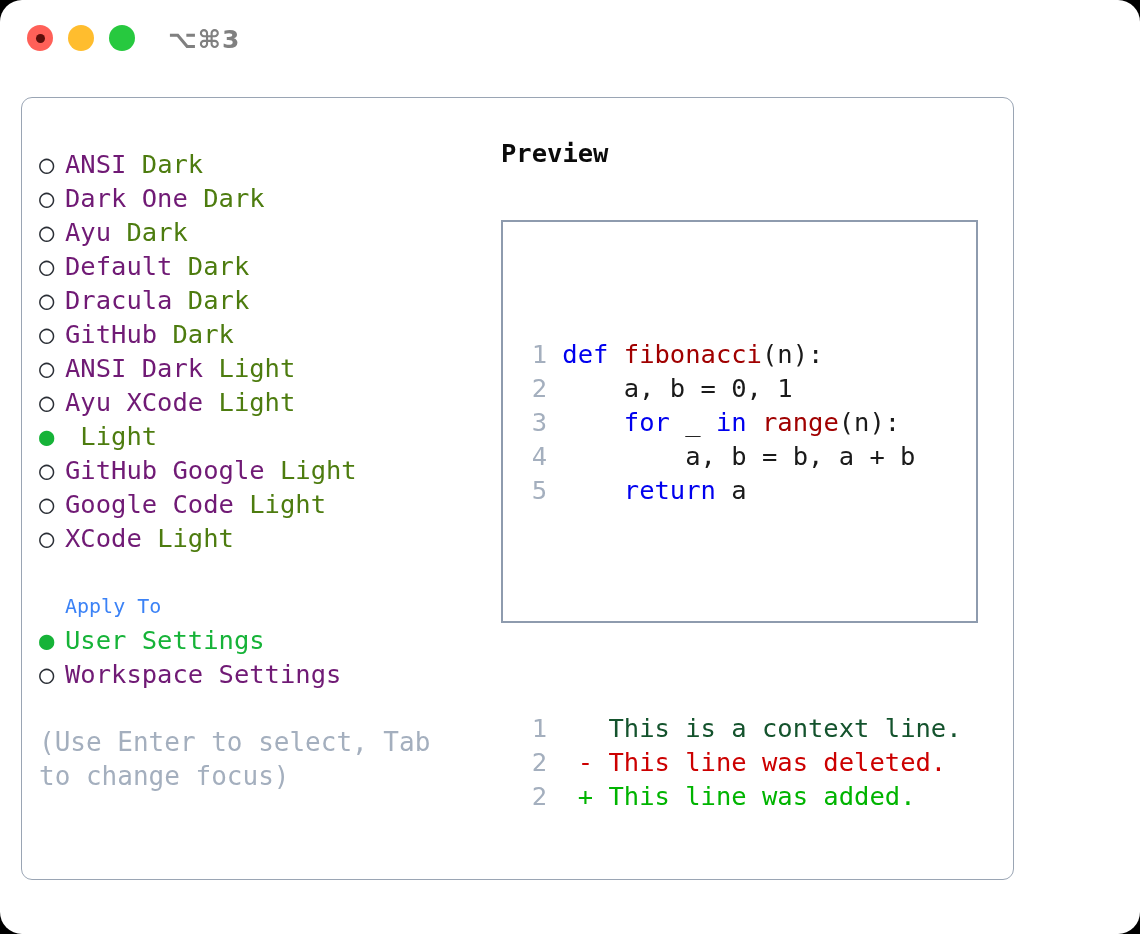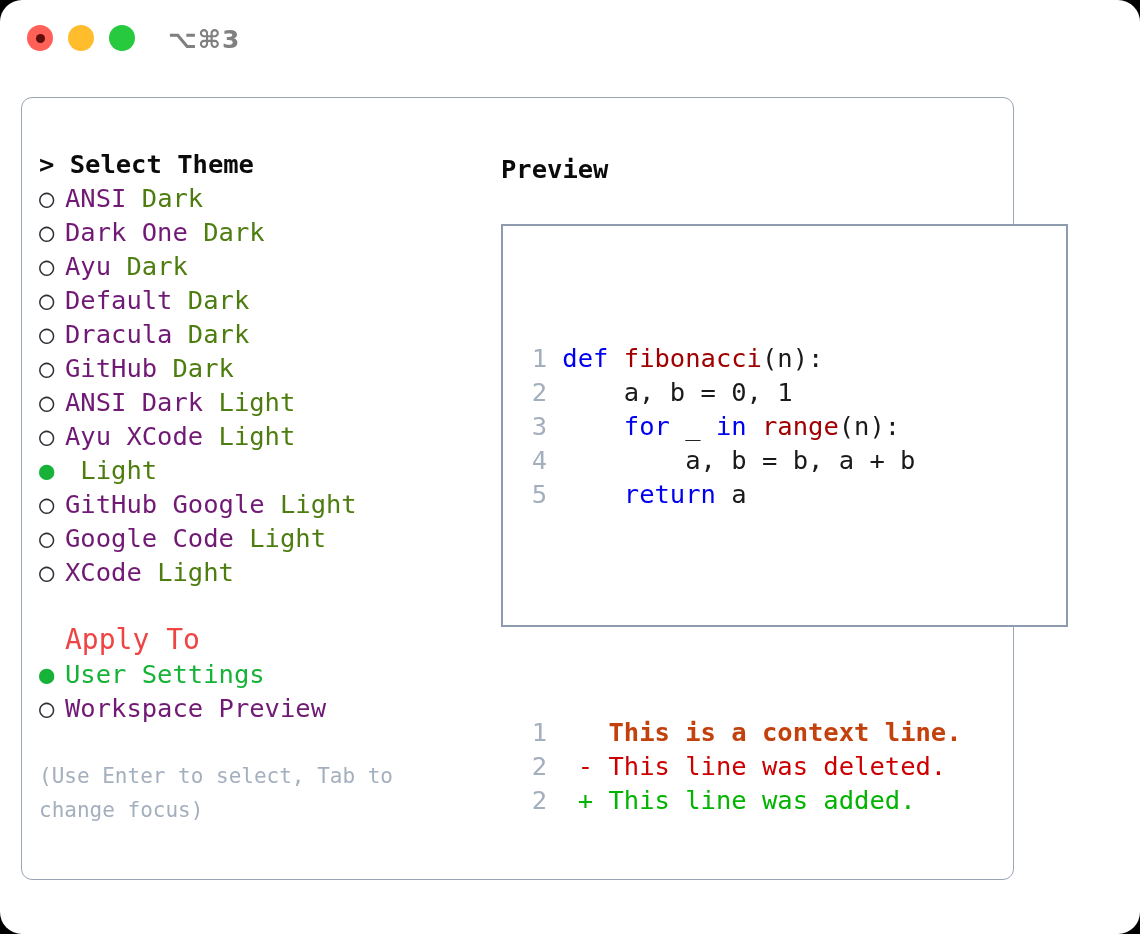--- a/index.html
+++ b/index.html
@@ -132,54 +132,54 @@
   .opt-label.sel  { color: #16b338; }
   .opt-label.norm { color: #701a75; }
 
   .opt-tag {
     color: #4d7c0f;
   }
 
   .spacer-row { height: 34px; }
 
   .apply-head {
-    font-size: 28px;
+    font-size: 20px;
     line-height: 34px;
     font-weight: 400;
-    color: #ef4444;
+    color: #3b82f6;
     padding-left: 26px;
     white-space: pre;
   }
 
   .hint {
     margin-top: 34px;
-    font-size: 21px;
+    font-size: 26px;
     line-height: 34px;
     color: #a4afbe;
     width: 420px;
   }
 
   
   .right-col {
     position: absolute;
     left: 479px;
-    top: 54px;
+    top: 38px;
     width: 500px;
   }
 
   .preview-title {
     font-size: 25.5px;
     line-height: 34px;
     font-weight: 700;
     color: #0b0b0b;
   }
 
   .preview-box {
-    margin-top: 38px;
-    width: 567px;
+    margin-top: 50px;
+    width: 477px;
     height: 403px;
     border: 2px solid #8e9bae;
     background: #ffffff;
     position: relative;
   }
 
   .code {
     position: absolute;
     left: 18px;
     top: 47px;
@@ -193,21 +193,21 @@
     display: inline-block;
     width: 26px;
     text-align: right;
   }
 
   .kw   { color: #0000ee; }
   .fn   { color: #a00000; }
   .pl   { color: #1a1a1a; }
 
   .diff-block { margin-top: 34px; }
-  .d-ctx { color: #c2410c; font-weight: bold; }
+  .d-ctx { color: #14532d; }
   .d-del { color: #cc0000; }
   .d-add { color: #00b400; }
 
   .blank-line { height: 34px; }
 </style>
 </head>
 <body>
 
 <div class="window">
 
@@ -218,21 +218,20 @@
       <span class="dot green"></span>
     </div>
     <div class="shortcut">⌥⌘3</div>
   </div>
 
   <div class="panel">
     <div class="panel-inner">
 
       <div class="left-col">
 
-        <div class="section-title">&gt; Select Theme</div>
 
         <div id="theme-list">
             <div class="opt-row"><span class="bullet unsel">○</span><span class="opt-label norm">ANSI</span><span> </span><span class="opt-tag">Dark</span></div>
             <div class="opt-row"><span class="bullet unsel">○</span><span class="opt-label norm">Dark One</span><span> </span><span class="opt-tag">Dark</span></div>
             <div class="opt-row"><span class="bullet unsel">○</span><span class="opt-label norm">Ayu</span><span> </span><span class="opt-tag">Dark</span></div>
             <div class="opt-row"><span class="bullet unsel">○</span><span class="opt-label norm">Default</span><span> </span><span class="opt-tag">Dark</span></div>
             <div class="opt-row"><span class="bullet unsel">○</span><span class="opt-label norm">Dracula</span><span> </span><span class="opt-tag">Dark</span></div>
             <div class="opt-row"><span class="bullet unsel">○</span><span class="opt-label norm">GitHub</span><span> </span><span class="opt-tag">Dark</span></div>
             <div class="opt-row"><span class="bullet unsel">○</span><span class="opt-label norm">ANSI Dark</span><span> </span><span class="opt-tag">Light</span></div>
             <div class="opt-row"><span class="bullet unsel">○</span><span class="opt-label norm">Ayu XCode</span><span> </span><span class="opt-tag">Light</span></div>
@@ -241,21 +240,21 @@
             <div class="opt-row"><span class="bullet unsel">○</span><span class="opt-label norm">Google Code</span><span> </span><span class="opt-tag">Light</span></div>
             <div class="opt-row"><span class="bullet unsel">○</span><span class="opt-label norm">XCode</span><span> </span><span class="opt-tag">Light</span></div>
           </div>
 
         <div class="spacer-row"></div>
 
         <div class="apply-head">Apply To</div>
 
         <div id="apply-list">
             <div class="opt-row"><span class="bullet sel">●</span><span class="opt-label sel">User Settings</span></div>
-            <div class="opt-row"><span class="bullet unsel">○</span><span class="opt-label norm">Workspace Preview</span></div>
+            <div class="opt-row"><span class="bullet unsel">○</span><span class="opt-label norm">Workspace Settings</span></div>
           </div>
 
         <div class="hint">(Use Enter to select, Tab to change focus)</div>
       </div>
 
       <div class="right-col">
         <div class="preview-title">Preview</div>
 
         <div class="preview-box">
           <div class="code">

